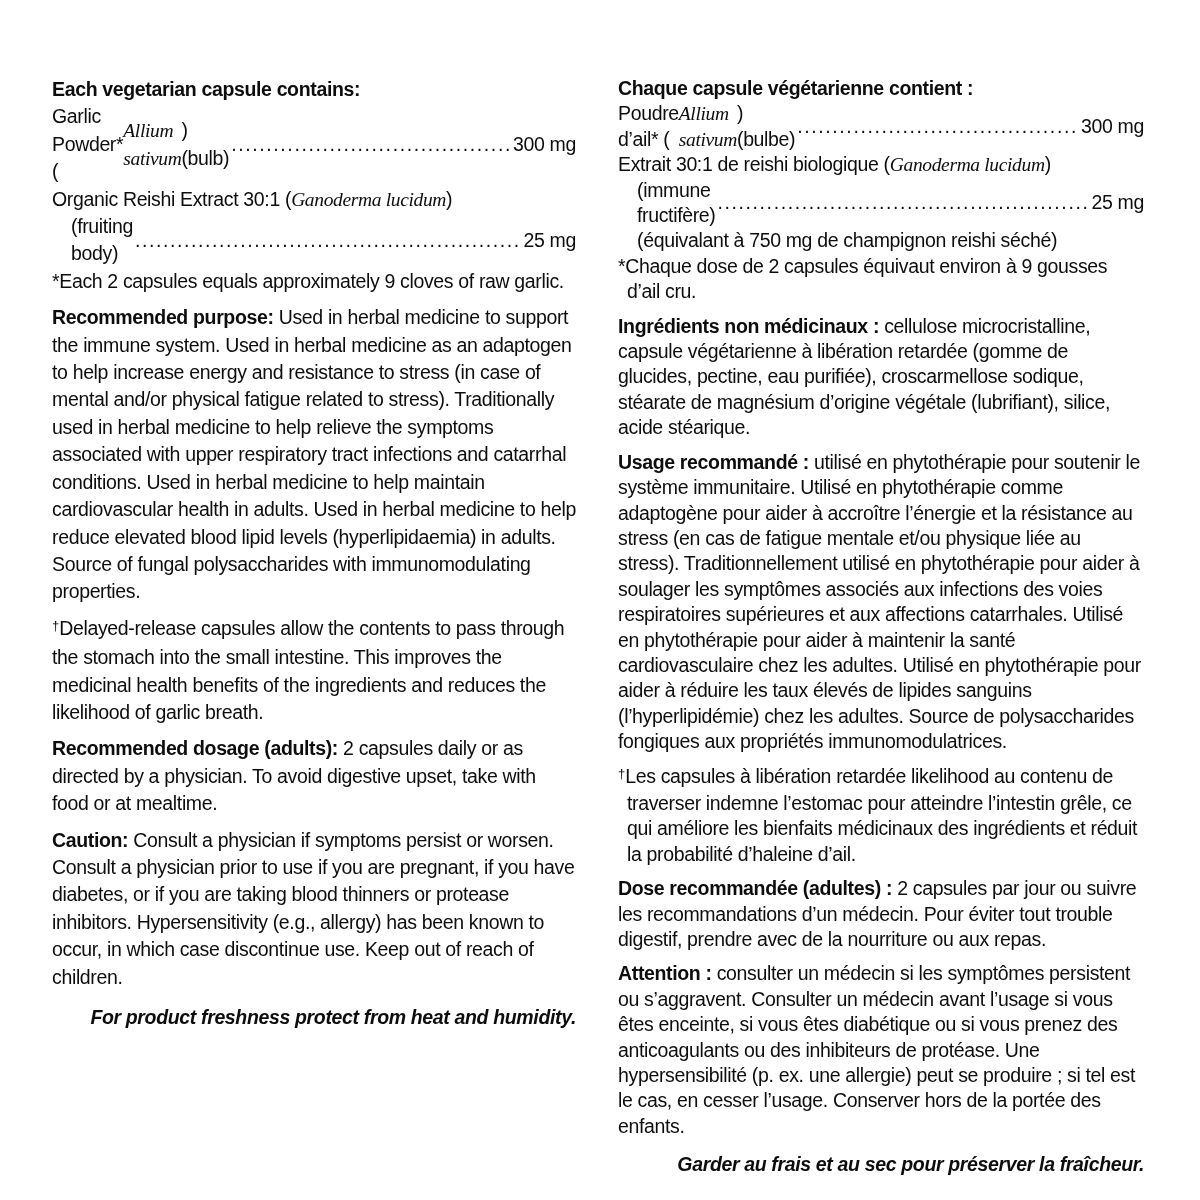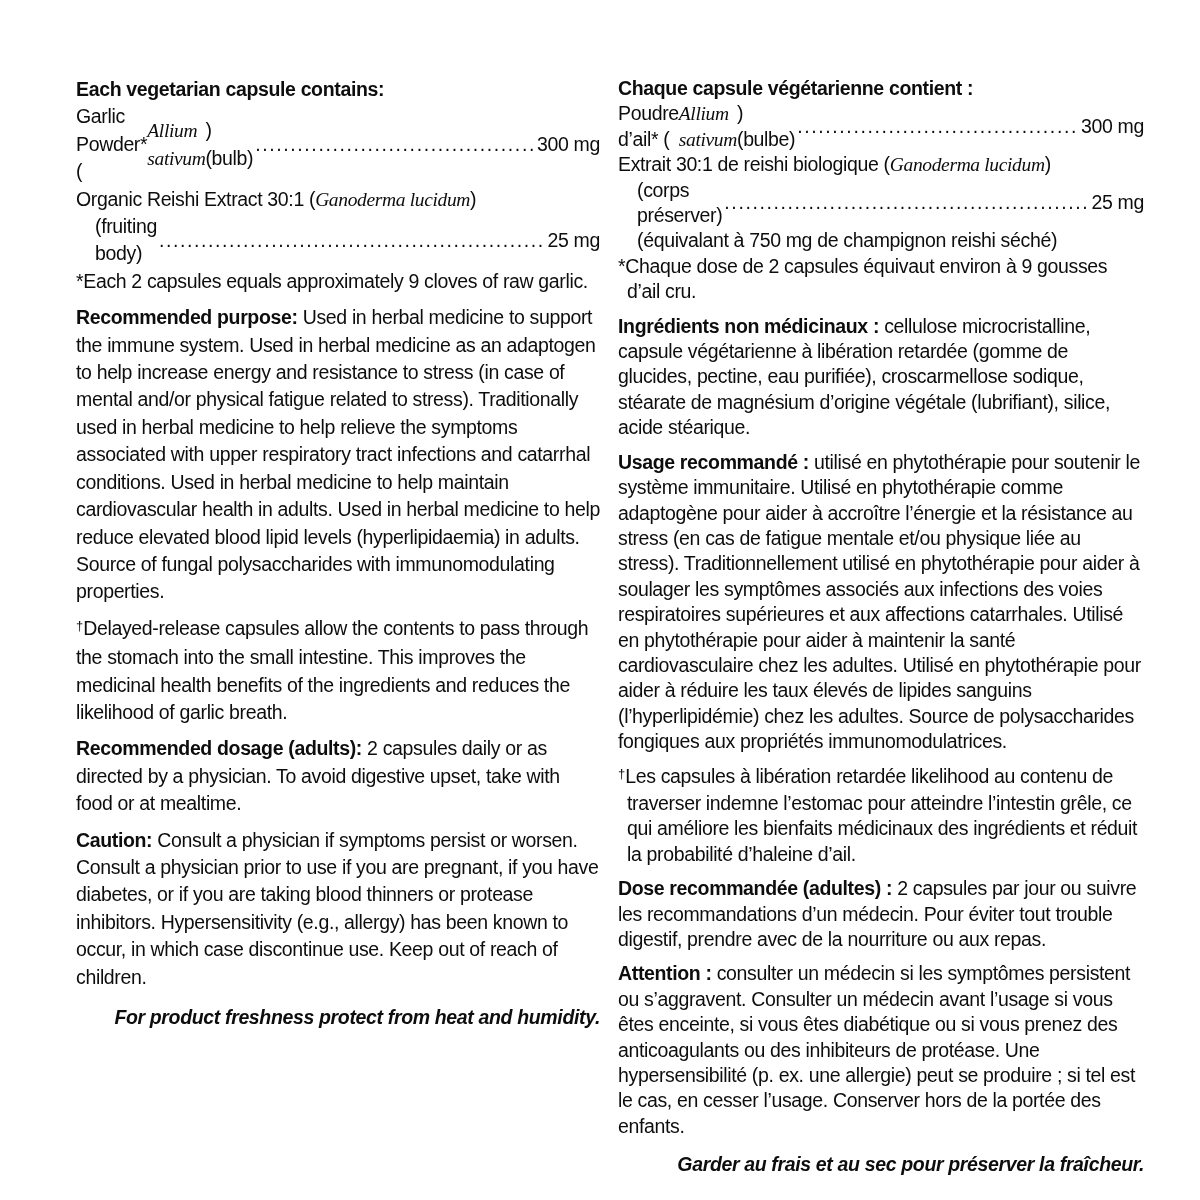--- a/index.html
+++ b/index.html
@@ -3,21 +3,21 @@
 <meta charset="utf-8">
 <style>
   html,body{margin:0;padding:0;}
   body{
     width:1200px;height:1200px;background:#ffffff;color:#0d0d0d;
     font-family:"Liberation Sans", sans-serif;
     -webkit-font-smoothing:antialiased;
   }
   .label{position:relative;width:1200px;height:1200px;overflow:hidden;}
   .col{position:absolute;top:76px;}
-  .col-en{left:76px;width:524px;font-size:19.5px;line-height:27.4px;letter-spacing:-0.35px;}
+  .col-en{left:52px;width:524px;font-size:19.5px;line-height:27.4px;letter-spacing:-0.35px;}
   .col-fr{left:618px;width:526px;font-size:19.5px;line-height:25.4px;letter-spacing:-0.35px;}
   .b{font-weight:bold;}
   .i{font-style:italic;font-family:Liberation Serif, serif;}
   .para{margin:0 0 9px 0;}
   .ingblock{margin:0 0 9px 0;}
   .ingline{display:flex;align-items:center;}
   .indent{padding-left:19px;}
   .leader{flex:1 1 auto;overflow:hidden;white-space:nowrap;letter-spacing:1.6px;margin:0 3px 0 2px;}
   .amount{white-space:nowrap;}
   .hang{padding-left:9px;text-indent:-9px;}
@@ -71,21 +71,21 @@
         <span>Poudre d’ail* (</span>
           <span class="i">Allium sativum</span>
           <span>) (bulbe) </span>
         <span class="leader">................................................................................................................................</span>
         <span class="amount">300 mg</span>
       </div>
       <div>
         <span>Extrait 30:1 de reishi biologique (</span><span class="i">Ganoderma lucidum</span><span>)</span>
       </div>
       <div class="ingline indent">
-        <span>(corps préserver) </span>
+        <span>(immune fructifère) </span>
         <span class="leader">................................................................................................................................</span>
         <span class="amount">25 mg</span>
       </div>
       <div class="indent">(équivalant à 750 mg de champignon reishi séché)</div>
       <div class="hang">*Chaque dose de 2 capsules équivaut environ à 9 gousses d’ail cru.</div>
     </div>
 
     <p class="para"><span class="b">Ingrédients non médicinaux :</span><span> cellulose microcristalline, capsule végétarienne à libération retardée (gomme de glucides, pectine, eau purifiée), croscarmellose sodique, stéarate de magnésium d’origine végétale (lubrifiant), silice, acide stéarique.</span></p>
 
     <p class="para"><span class="b">Usage recommandé :</span><span> utilisé en phytothérapie pour soutenir le système immunitaire. Utilisé en phytothérapie comme adaptogène pour aider à accroître l’énergie et la résistance au stress (en cas de fatigue mentale et/ou physique liée au stress). Traditionnellement utilisé en phytothérapie pour aider à soulager les symptômes associés aux infections des voies respiratoires supérieures et aux affections catarrhales. Utilisé en phytothérapie pour aider à maintenir la santé cardiovasculaire chez les adultes. Utilisé en phytothérapie pour aider à réduire les taux élevés de lipides sanguins (l’hyperlipidémie) chez les adultes. Source de polysaccharides fongiques aux propriétés immunomodulatrices.</span></p>

